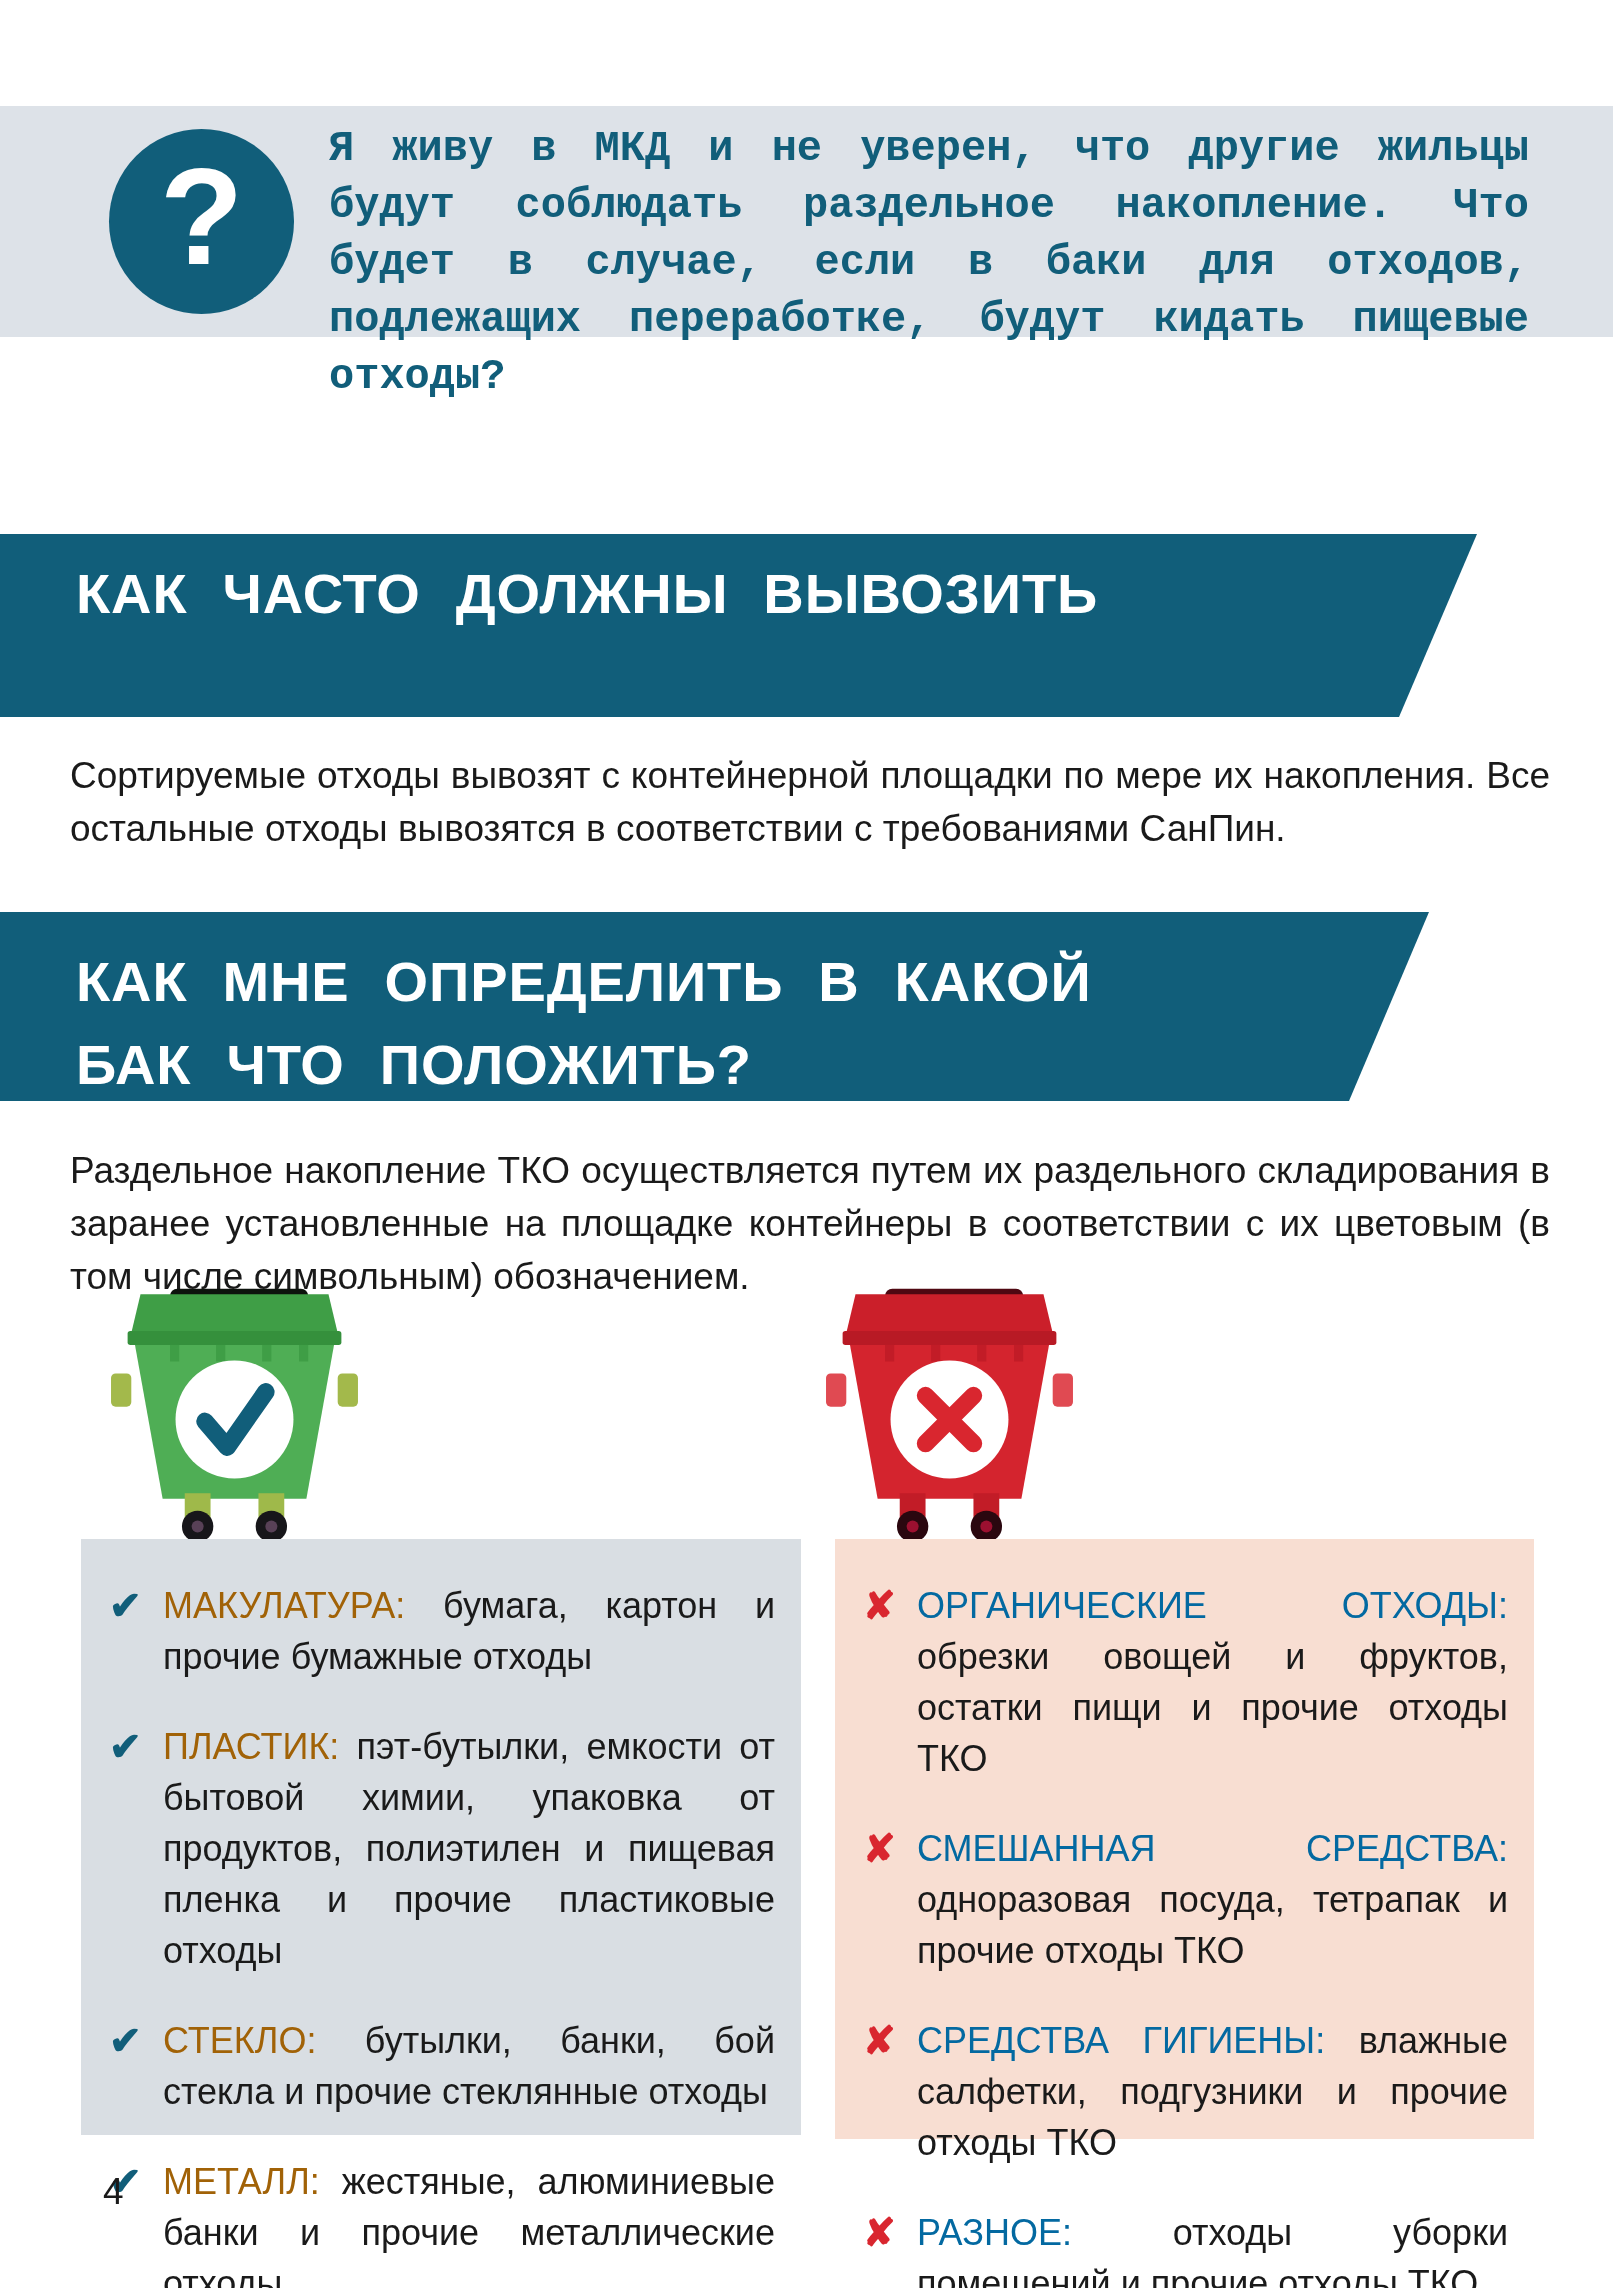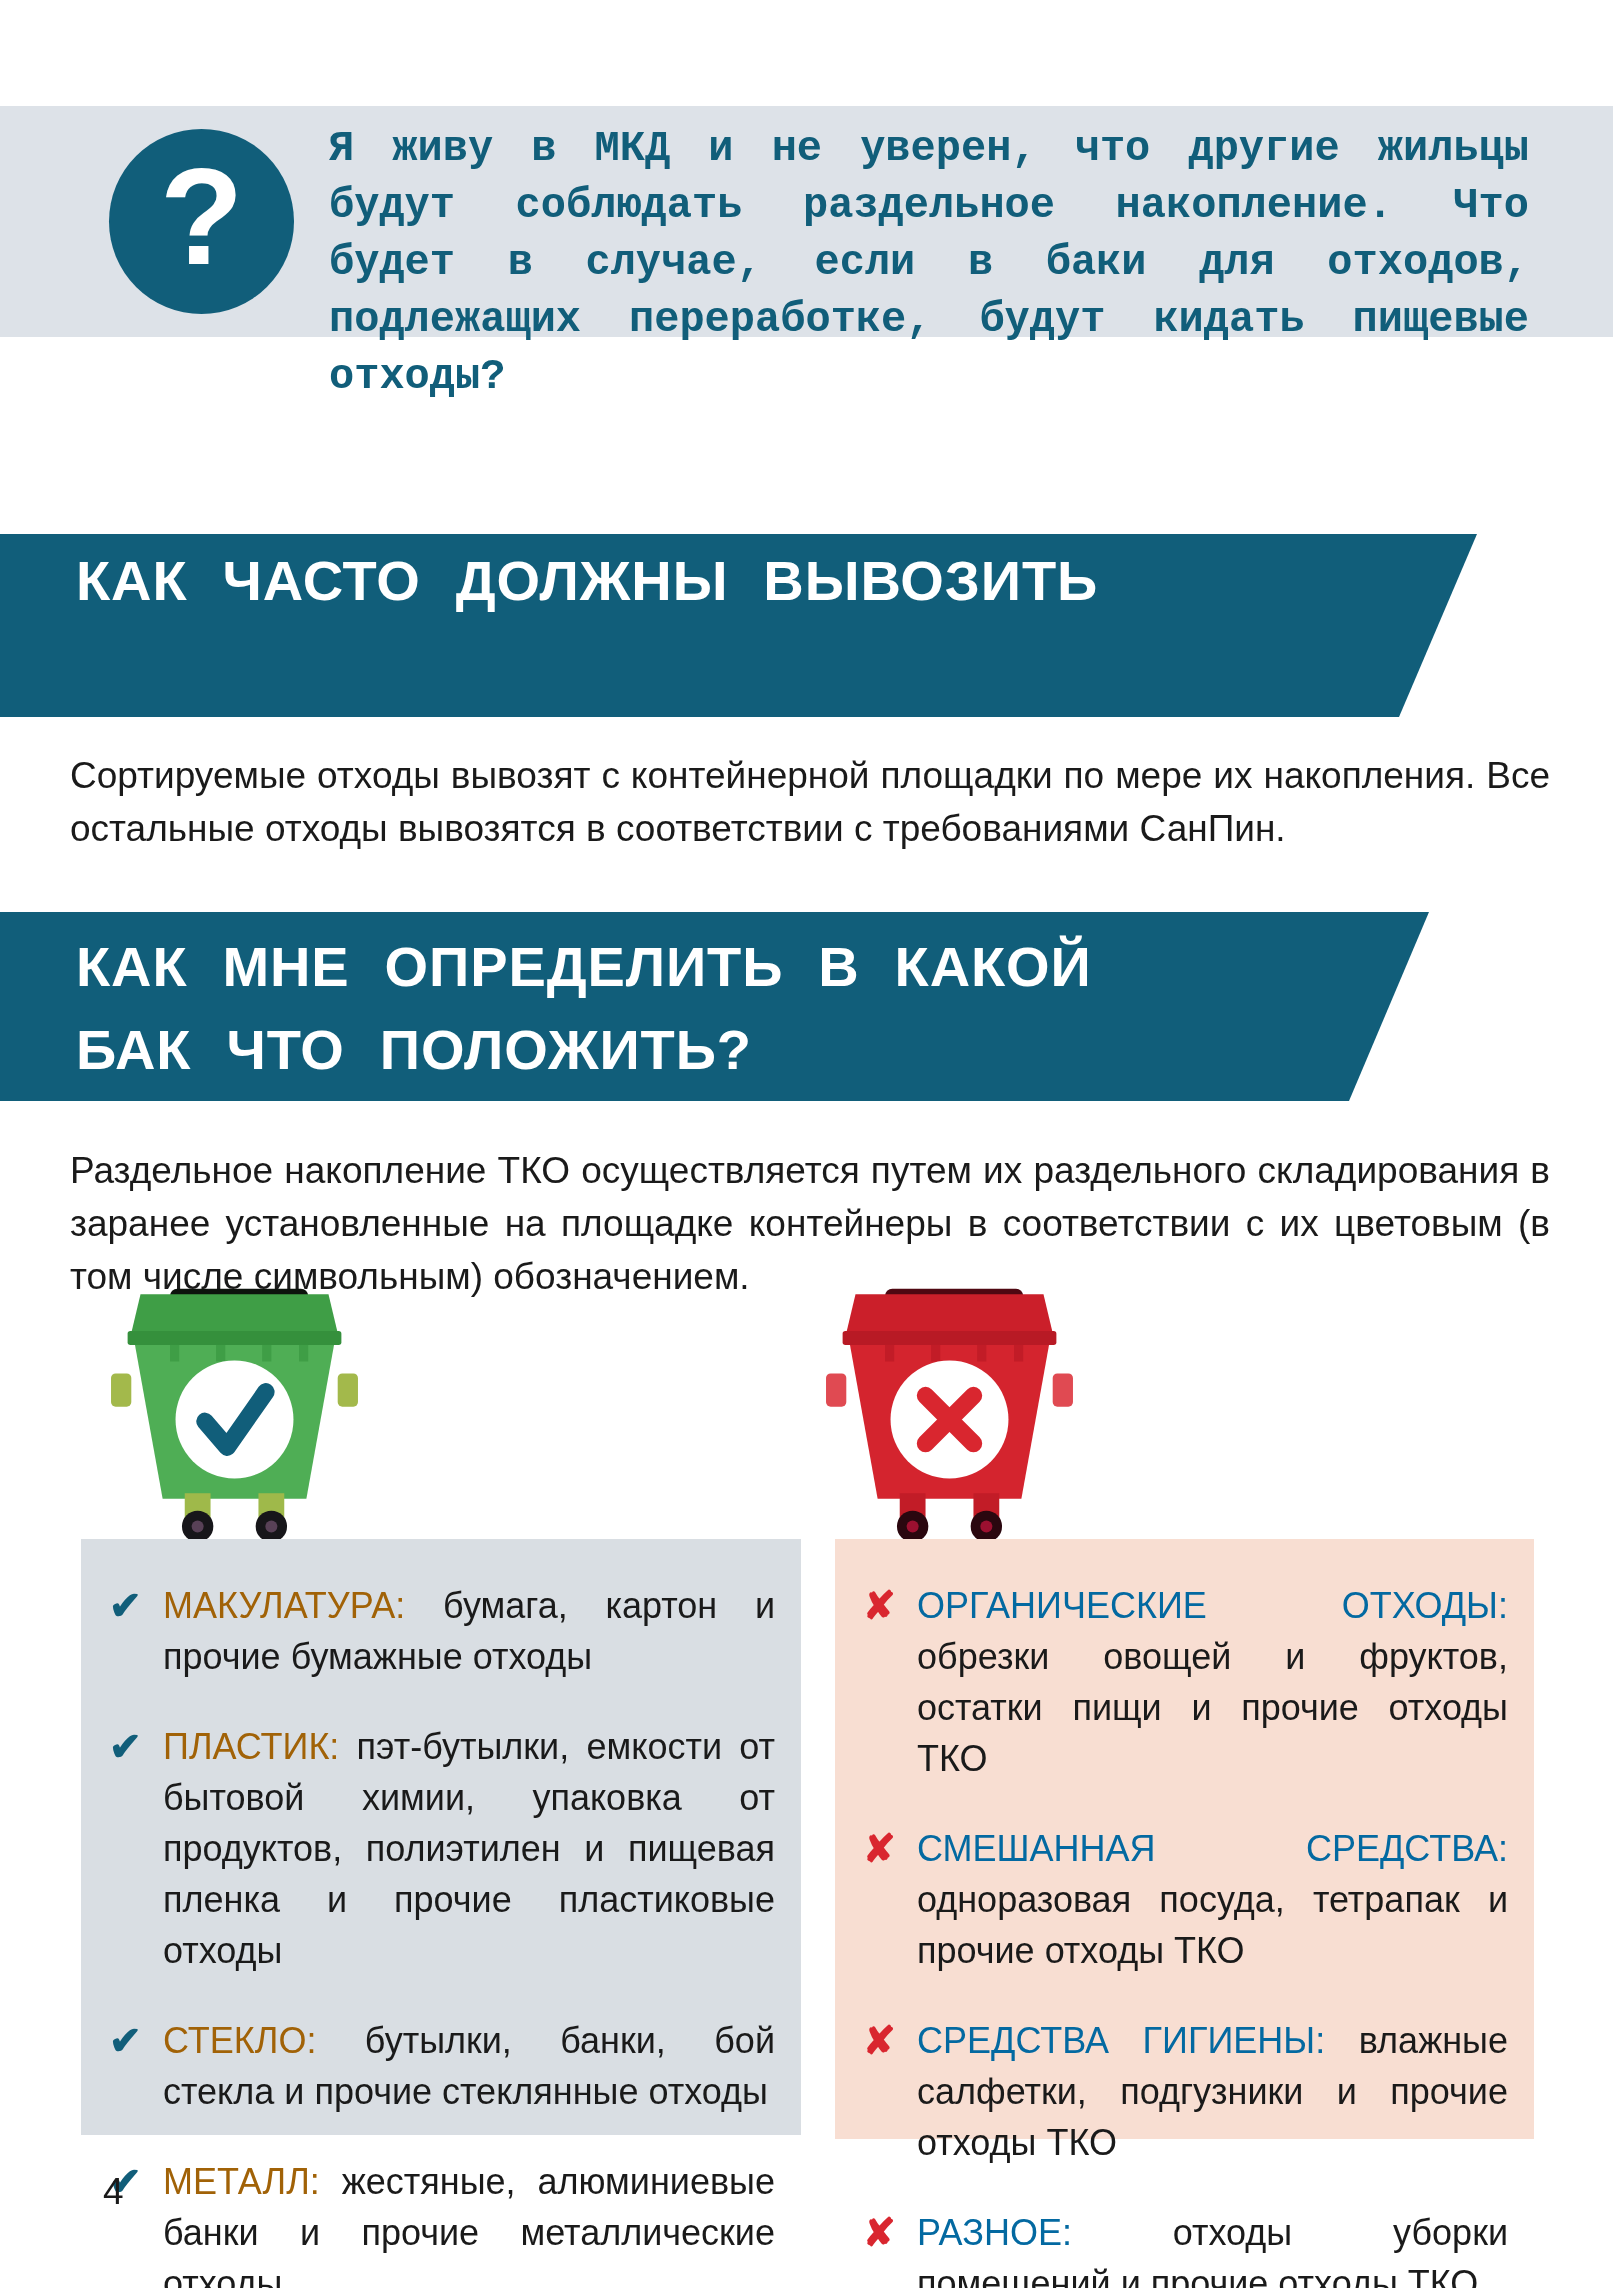--- a/index.html
+++ b/index.html
@@ -39,24 +39,24 @@
   .banner {
     position:absolute; left:0; background:#115e7a; color:#ffffff;
     font-weight:bold;
   }
   .banner .bline {
     display:block; margin-left:76px; font-size:56px; line-height:83px;
     letter-spacing:0.9px; word-spacing:18.5px; white-space:nowrap;
   }
   .banner1 { top:534px; width:1477px; height:183px;
     clip-path:polygon(0 0, 1477px 0, 1399px 100%, 0 100%); }
-  .banner1 .bline:first-child { padding-top:5px; }
+  .banner1 .bline:first-child { padding-top:18px; }
   .banner2 { top:912px; width:1429px; height:189px;
     clip-path:polygon(0 0, 1429px 0, 1349px 100%, 0 100%); }
-  .banner2 .bline:first-child { padding-top:13px; }
+  .banner2 .bline:first-child { padding-top:28px; }
 
   
   .bin { position:absolute; width:251px; height:258px; }
   .bin-green { left:109px; top:1285px; }
   .bin-red   { left:824px; top:1285px; }
 
   
   .panel {
     position:absolute; top:1539px; box-sizing:border-box;
     font-size:36px; line-height:51px; color:#1a1a1a;

